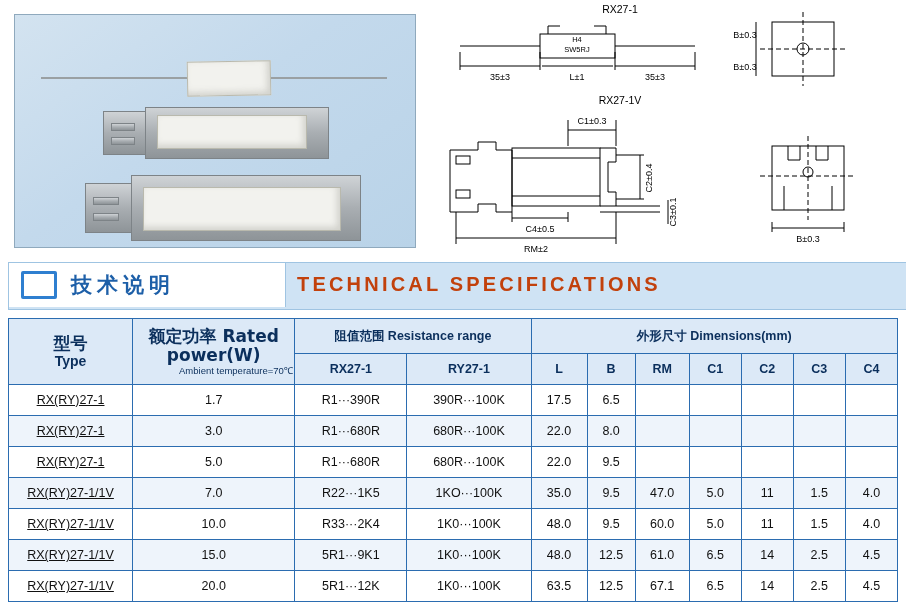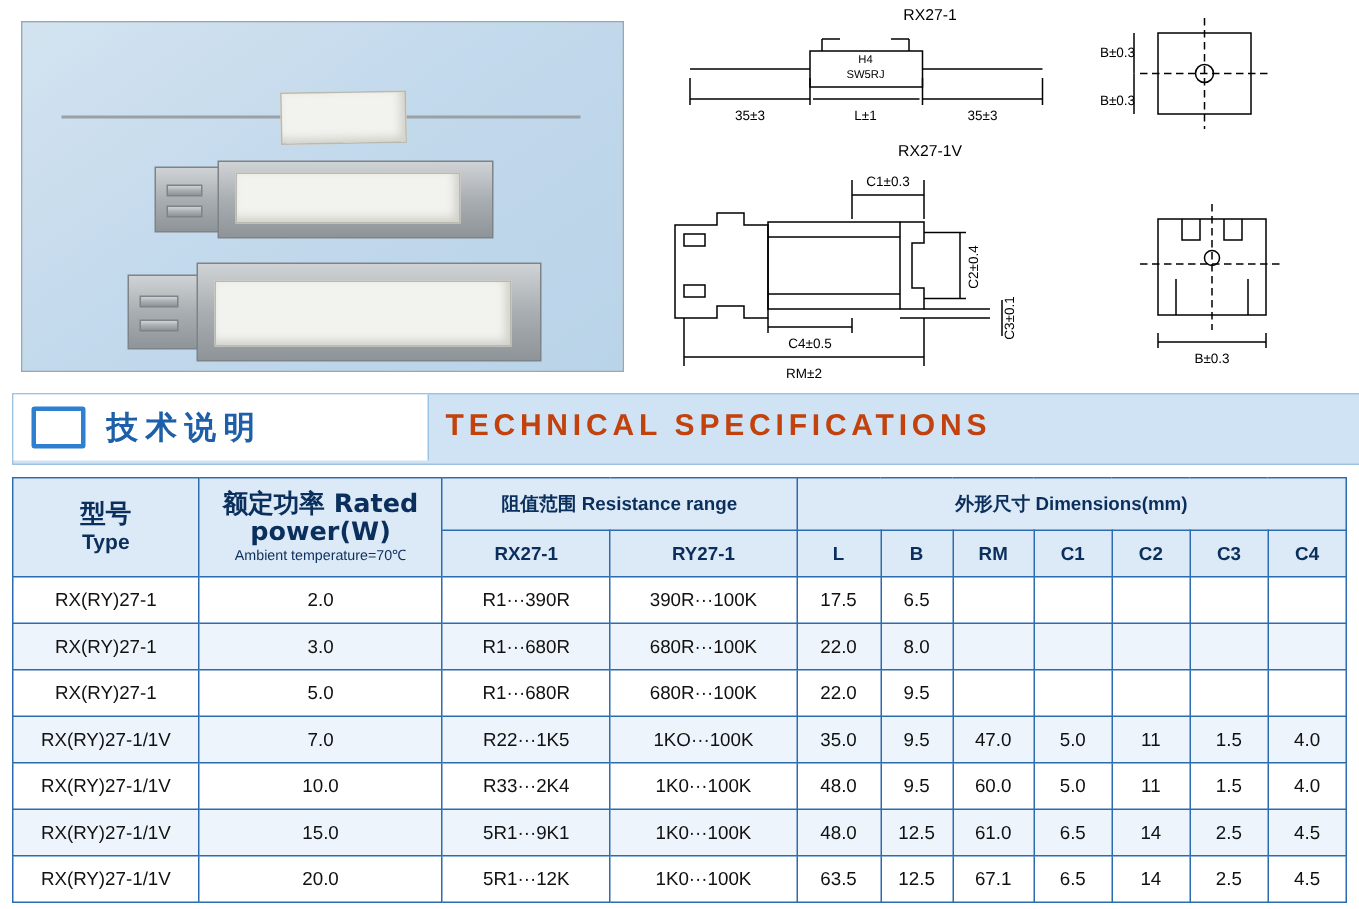--- a/index.html
+++ b/index.html
@@ -142,25 +142,26 @@
     font-size: 14px;
     display: block;
     line-height: 1.15;
     font-weight: bold;
   }
   .small-en {
     font-size: 9.5px;
     font-weight: normal;
     display: block;
     line-height: 1.1;
+    text-align: right;
   }
   .spec-table tbody td { height: 26px; }
   .spec-table tbody tr:nth-child(odd) td { background: #ffffff; }
   .spec-table tbody tr:nth-child(even) td { background: #eef4fb; }
-  .col-type { text-align: left; padding-left: 8px; }
+  .col-type { text-align: left; padding-left: 8px; text-decoration: underline; }
 </style>
 </head>
 <body>
 
 <div class="top-area">
 
   <div class="photo-panel">
 
     <div class="lead" style="left:26px; top:62px; width:150px;"></div>
     <div class="lead" style="left:252px; top:62px; width:120px;"></div>
@@ -315,21 +316,21 @@
       <th class="th-sub">RM</th>
       <th class="th-sub">C1</th>
       <th class="th-sub">C2</th>
       <th class="th-sub">C3</th>
       <th class="th-sub">C4</th>
     </tr>
   </thead>
   <tbody>
     <tr>
       <td class="col-type">RX(RY)27-1</td>
-      <td>2.0</td>
+      <td>1.7</td>
       <td>R1···390R</td>
       <td>390R···100K</td>
       <td>17.5</td>
       <td>6.5</td>
       <td></td>
       <td></td>
       <td></td>
       <td></td>
       <td></td>
     </tr>

